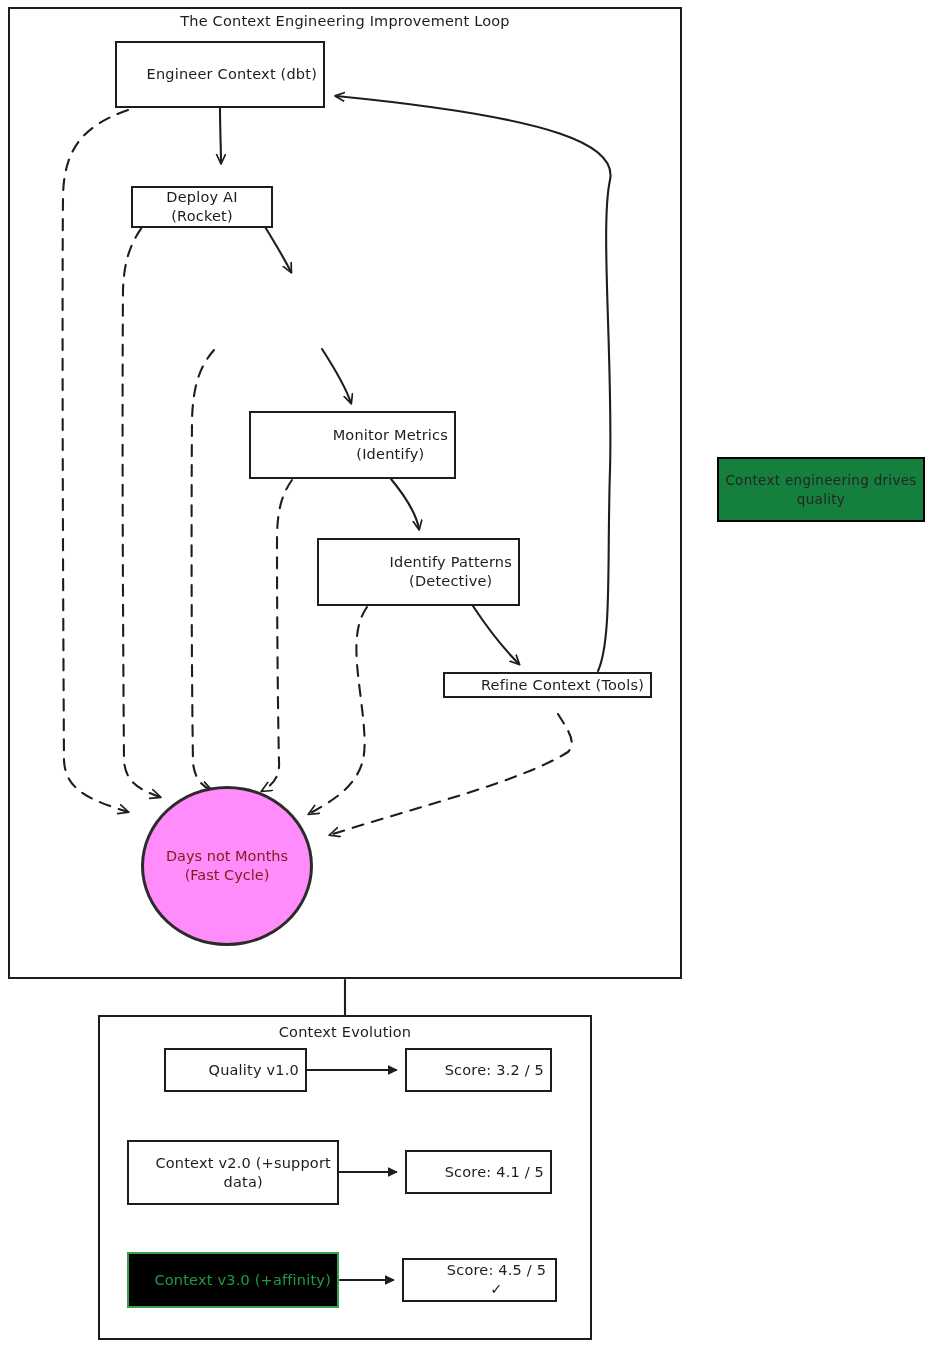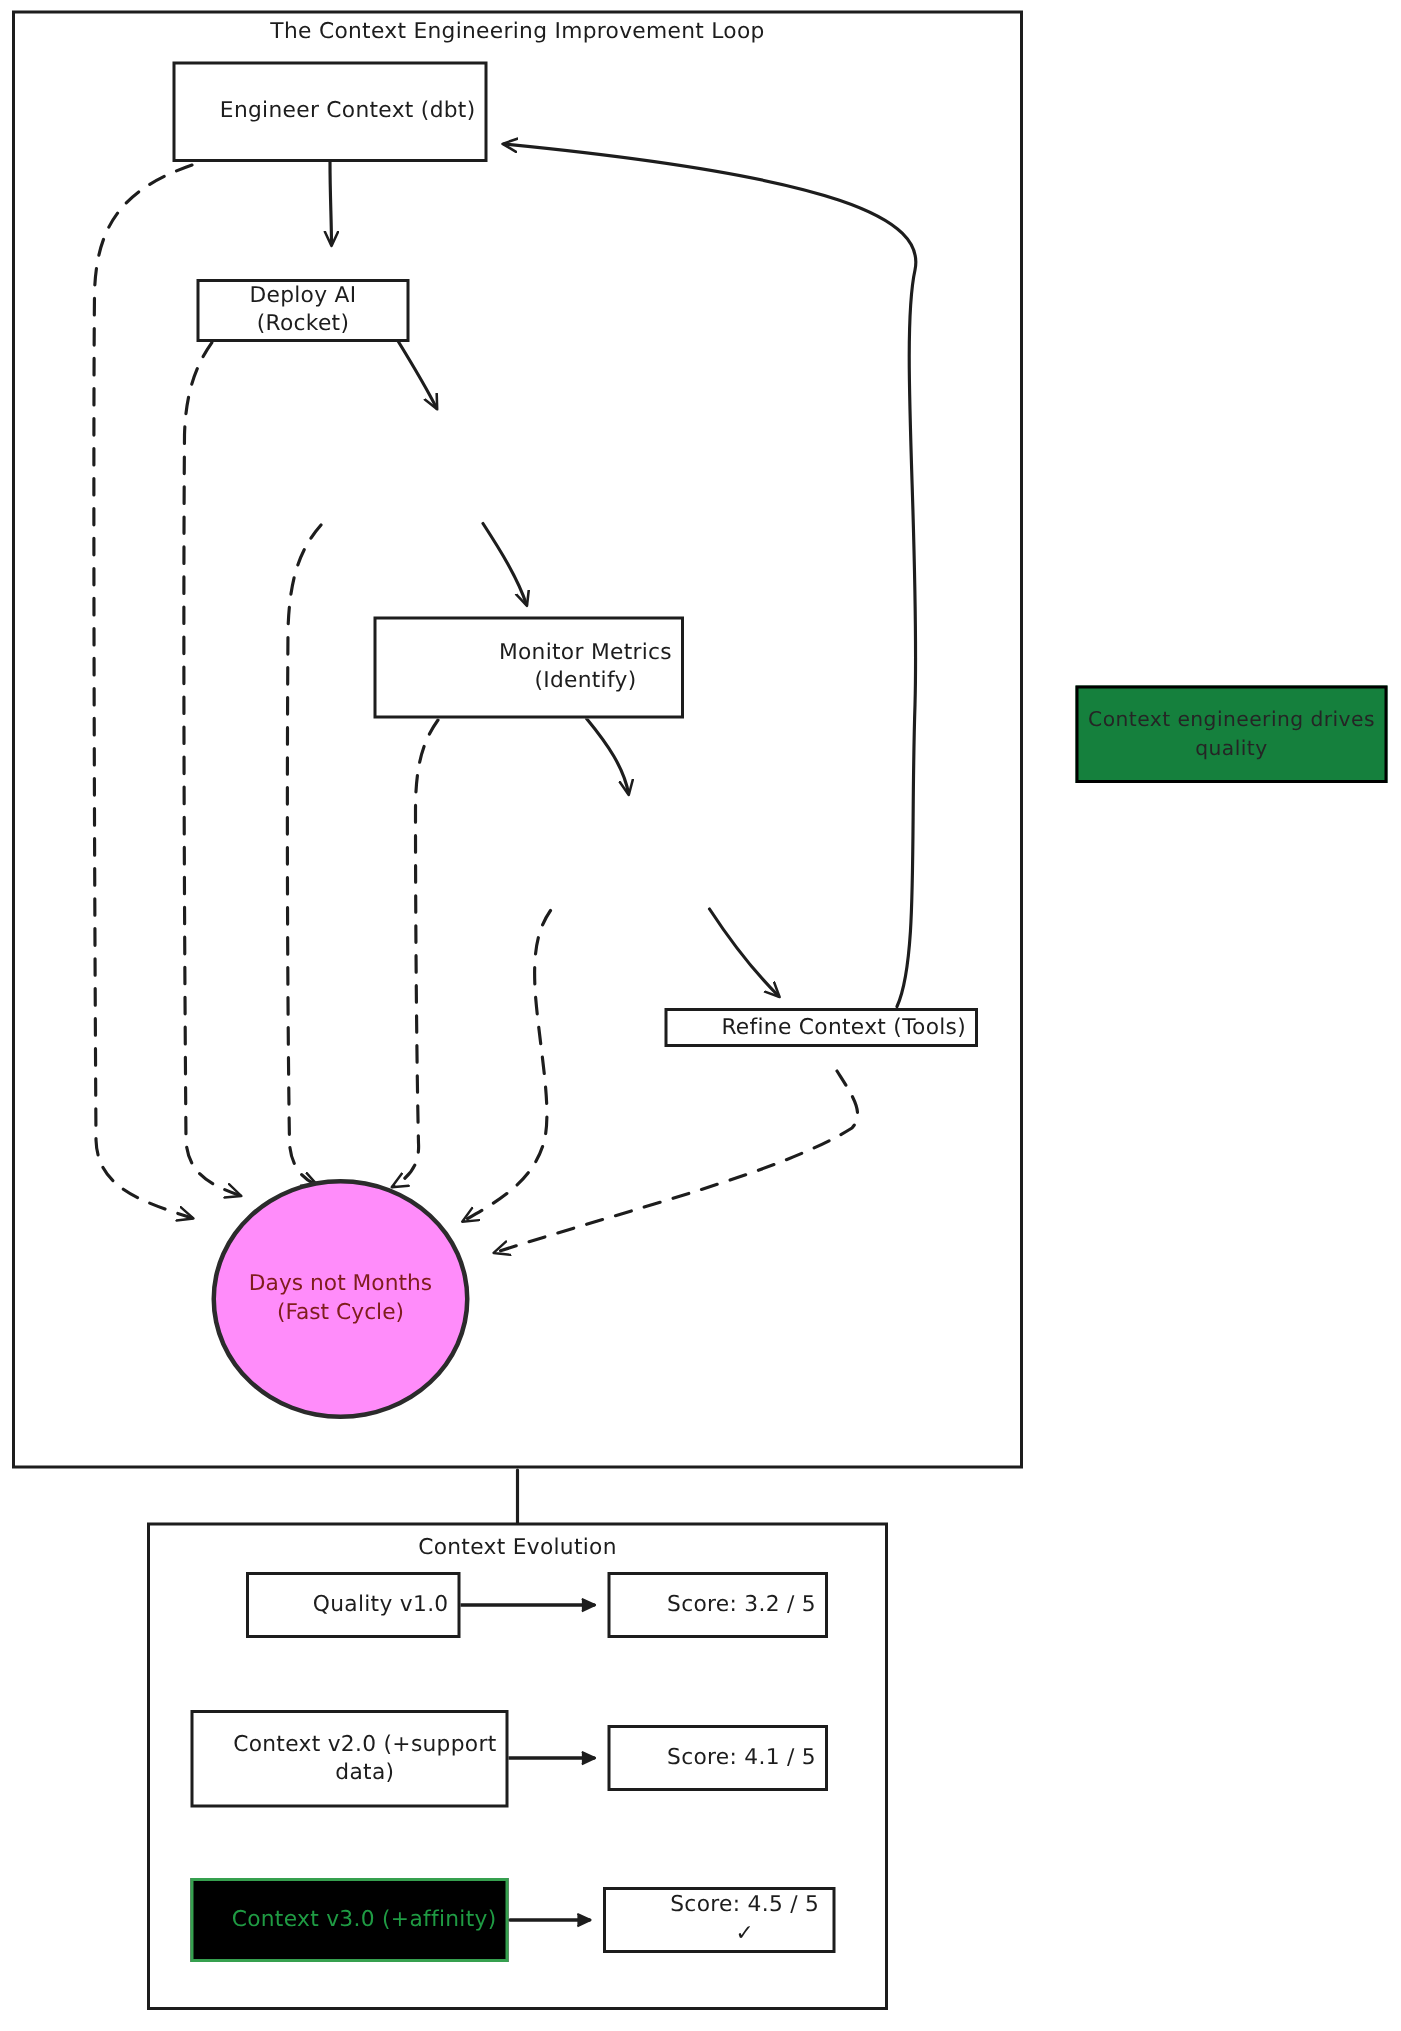--- a/index.html
+++ b/index.html
@@ -170,20 +170,26 @@
   </div>
 
 
   <div class="node" style="left:249px; top:411px; width:207px; height:68px;">
     <div>
       <span class="node-text">Monitor Metrics</span>
       <span class="node-text">(Identify)</span>
     </div>
   </div>
 
+  <div class="node" style="left:317px; top:538px; width:203px; height:68px;">
+    <div>
+      <span class="node-text">Identify Patterns</span>
+      <span class="node-text">(Detective)</span>
+    </div>
+  </div>
 
   <div class="node" style="left:443px; top:672px; width:209px; height:26px;">
     <span class="node-text">Refine Context (Tools)</span>
   </div>
 
   <div class="circle-node" style="left:141px; top:786px; width:172px; height:160px;">
     <div>
       <span class="node-text">Days not</span>
       <span class="node-text">Months (Fast</span>
       <span class="node-text">Cycle)</span>

